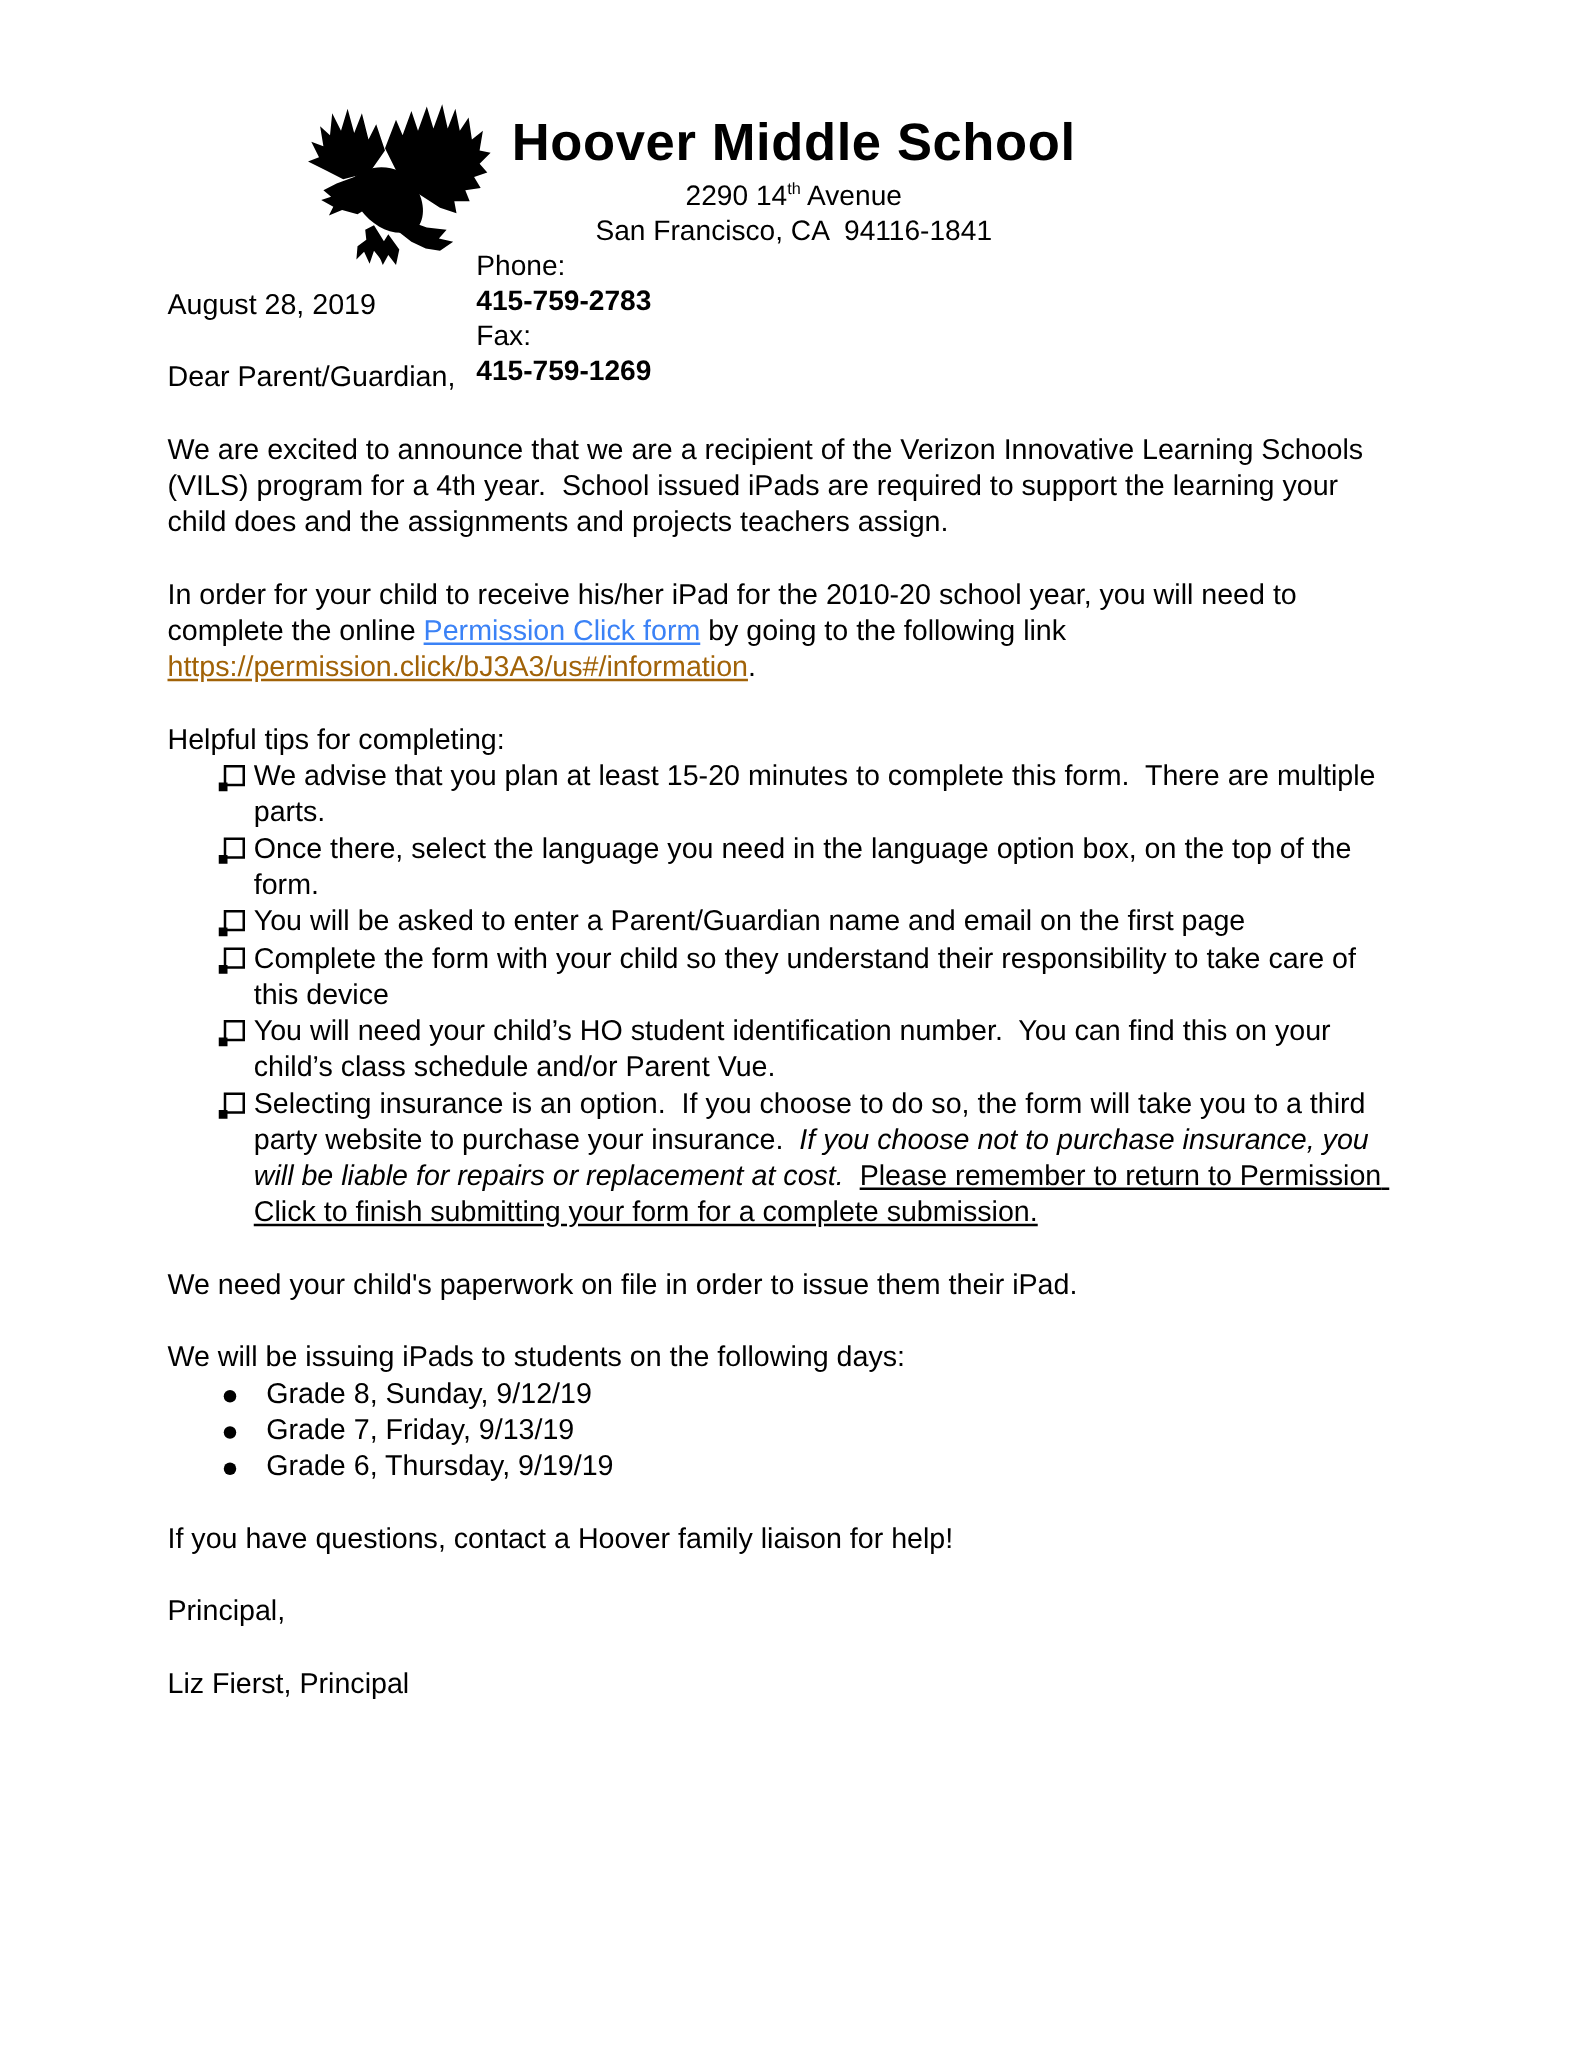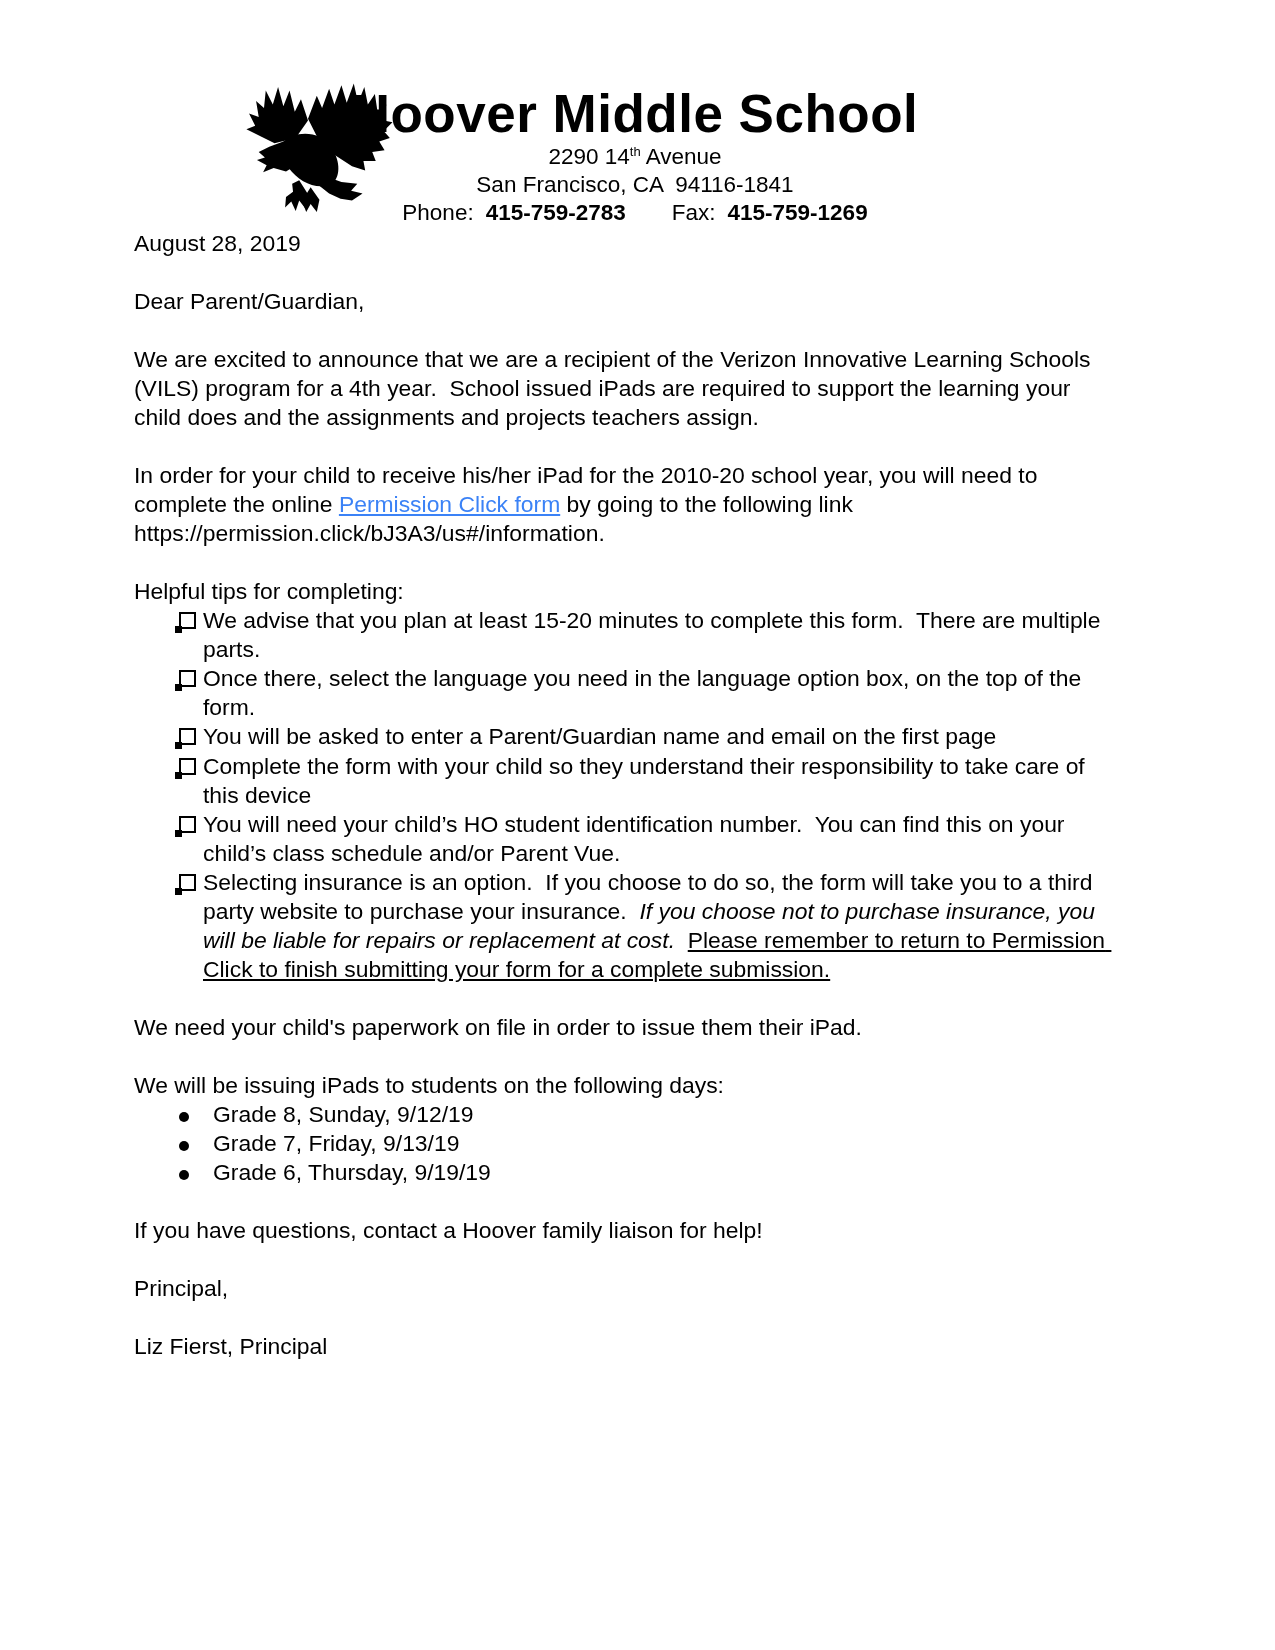--- a/index.html
+++ b/index.html
@@ -8,37 +8,37 @@
     width:1275px;height:1650px;
     background:#ffffff;
     margin:0 auto;
     overflow:hidden;
     font-family:"Liberation Sans", sans-serif;
     color:#000000;
   }
   
   .logo{position:absolute;left:220px;top:74px;width:176px;height:158px;}
   .header-text{position:absolute;left:335px;top:92px;width:600px;text-align:center;}
-  .school-name{font-size:53px;font-weight:bold;letter-spacing:0.5px;line-height:44px;white-space:pre-wrap;}
+  .school-name{font-size:42px;font-weight:bold;letter-spacing:0.5px;line-height:44px;white-space:pre-wrap;}
   .addr{font-size:22.5px;line-height:28px;margin-top:7px;white-space:pre-wrap;}
   .addr sup{font-size:13px;vertical-align:super;line-height:0;}
-  .phone-row{font-size:22.5px;line-height:28px;display:flex;justify-content:center;align-items:baseline;}
+  .phone-row{font-size:22.5px;line-height:28px;display:flex;justify-content:center;align-items:baseline;flex-direction:column;}
   .phone-row .lbl{white-space:pre-wrap;}
   .phone-row .num{margin-left:12px;white-space:pre-wrap;font-weight:bold;}
   .phone-row .fax-lbl{margin-left:46px;white-space:pre-wrap;}
   
   .body-text{
     position:absolute;left:134px;top:229px;width:978px;
     font-size:22.9px;line-height:29px;
   }
   .para{margin:0 0 29px 0;white-space:pre-wrap;}
   .para.tight{margin-bottom:0;}
   .rich{margin:0 0 29px 0;white-space:pre-wrap;}
   .link-blue{color:#3b82f6;text-decoration:underline;cursor:pointer;}
-  .link-plain{color:#000000;cursor:pointer;}
+  .link-plain{color:#a16207;text-decoration:underline;cursor:pointer;}
   .it{font-style:italic;}
   .ul-seg{text-decoration:underline;}
   ul.blist{list-style:none;margin:0 0 29px 0;padding:0;}
   ul.blist li{display:flex;align-items:flex-start;justify-content:flex-end;}
   .cmark{flex:0 0 24px;margin-left:45px;}
   .cbox{width:13px;height:13px;border:2px solid #000;display:inline-block;position:relative;margin-top:6px;}
   .cbox::before{content:"";position:absolute;left:-6px;bottom:-6px;width:7px;height:7px;background:#000;}
   .dmark{flex:0 0 34px;margin-left:45px;}
   .dot{width:10px;height:10px;border-radius:50%;background:#000;display:inline-block;margin-top:10px;}
   .ctext{flex:1;white-space:pre-wrap;}

